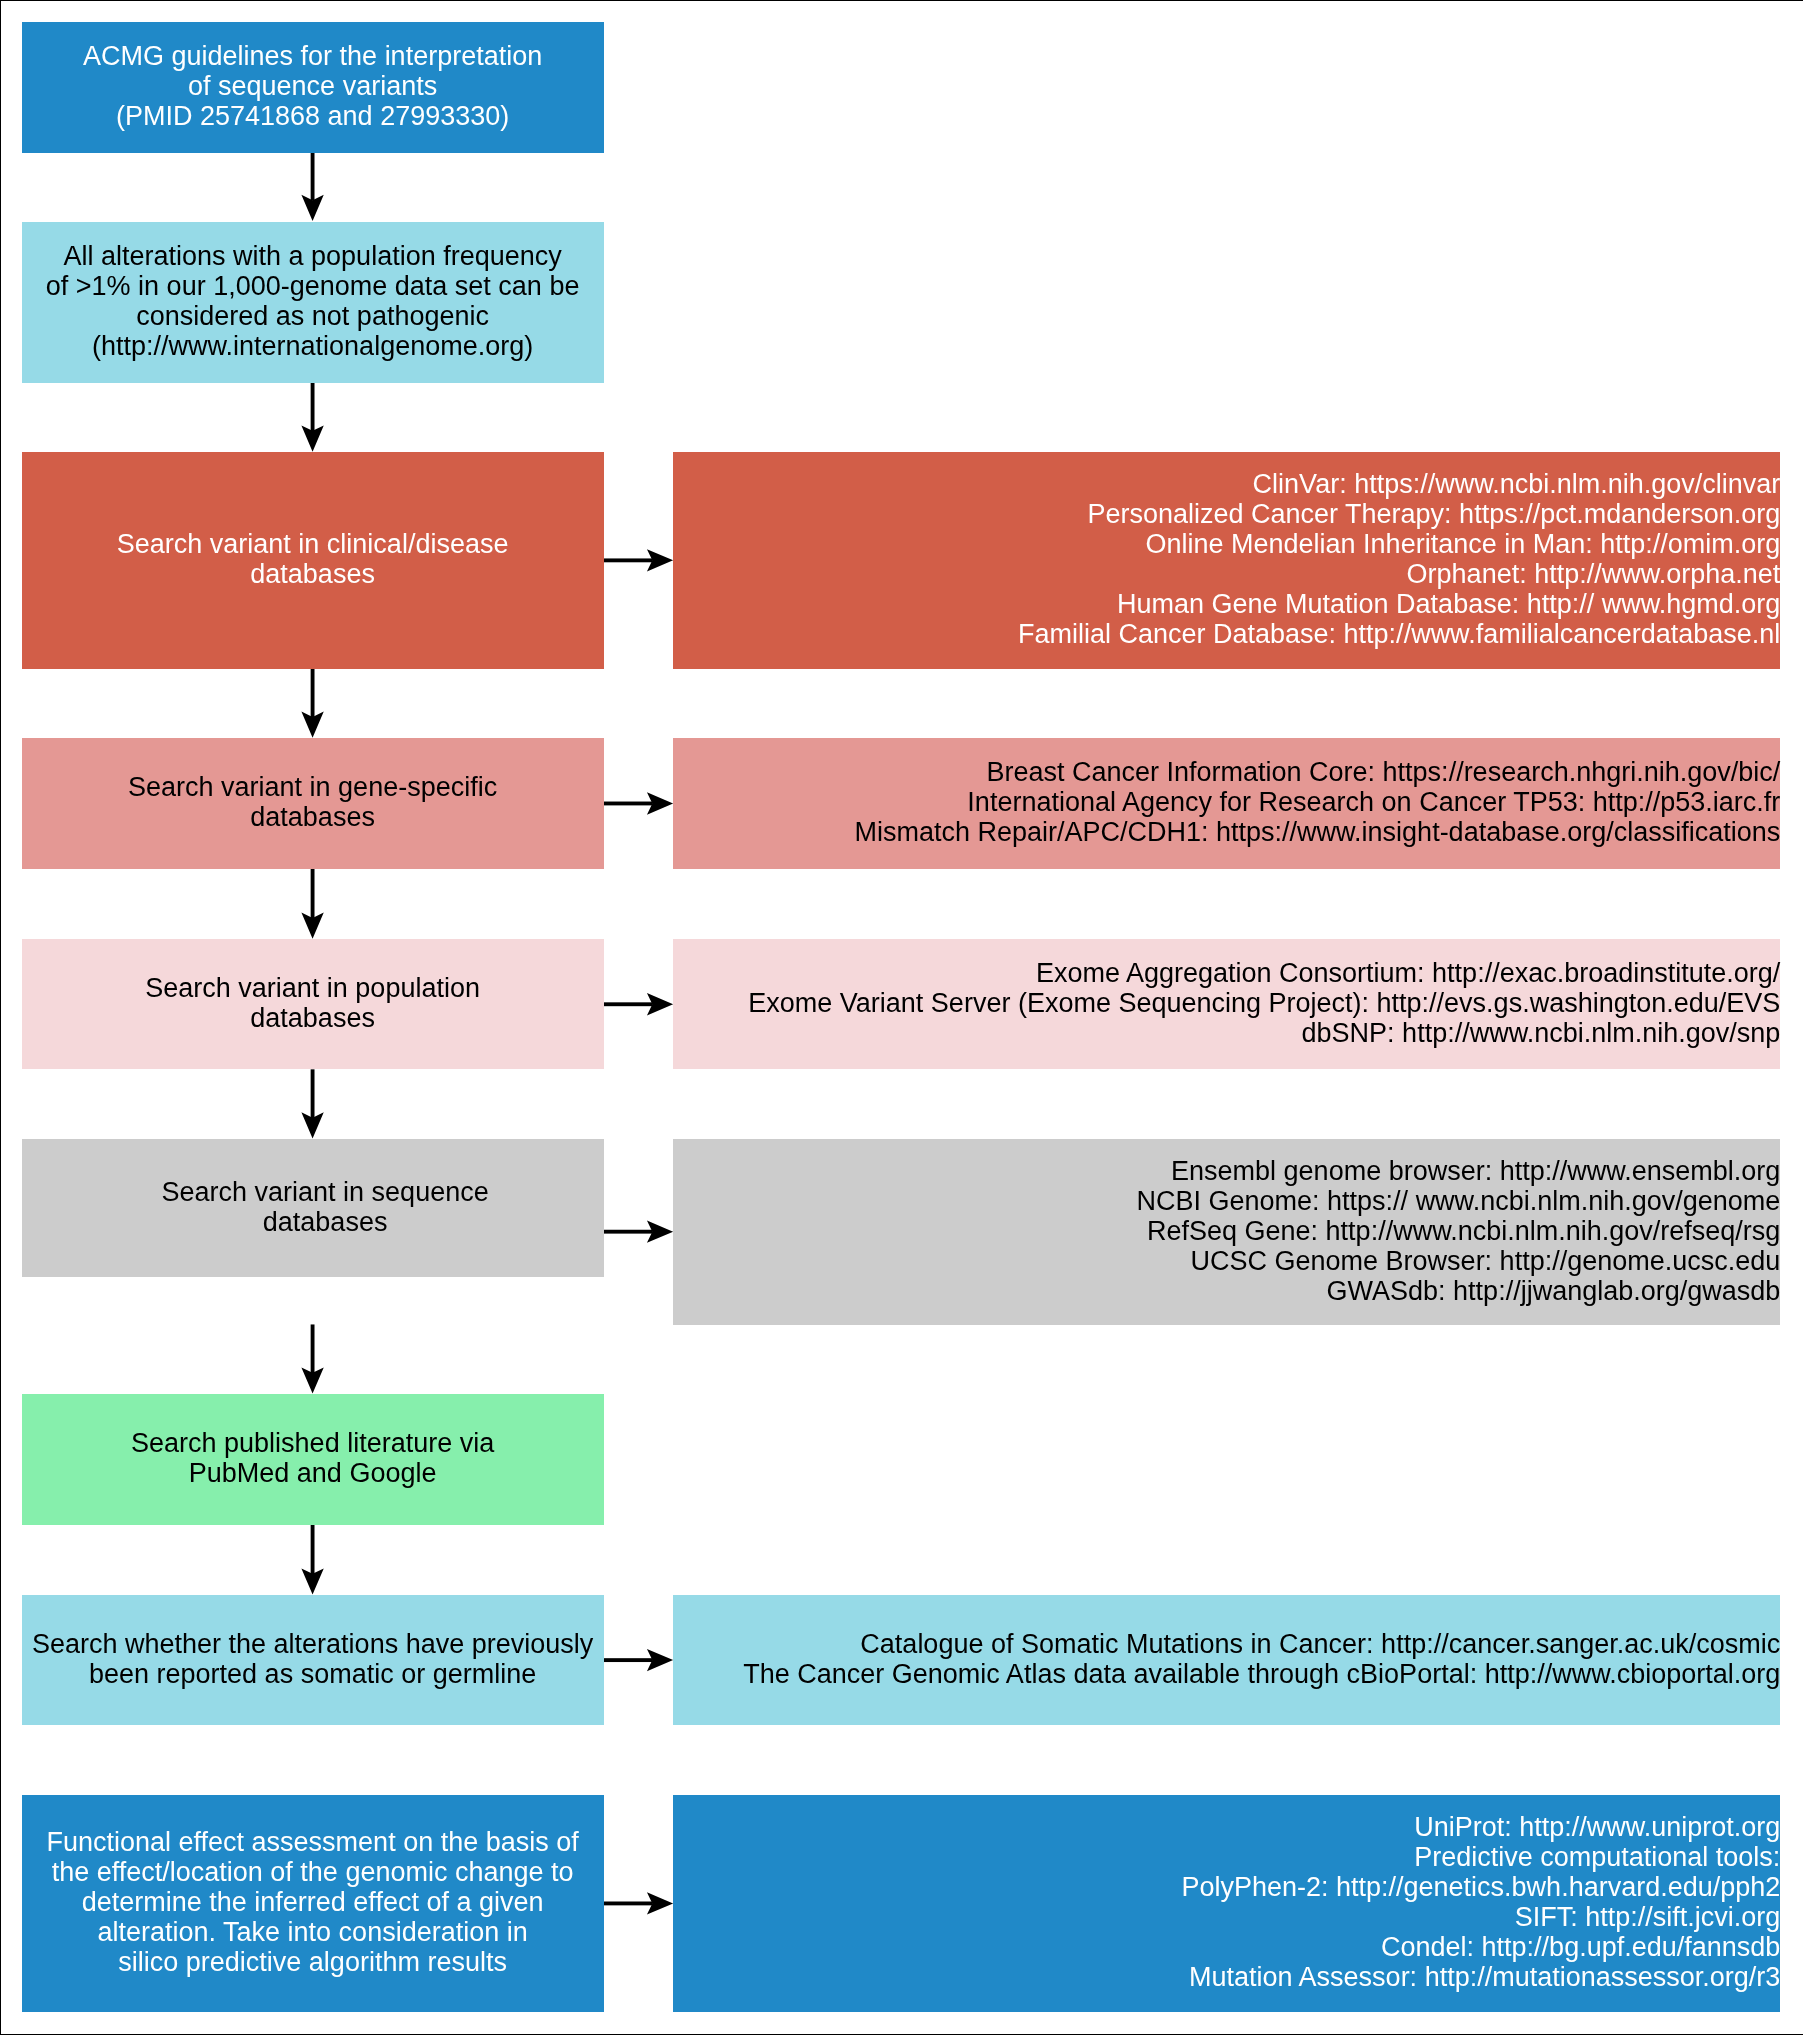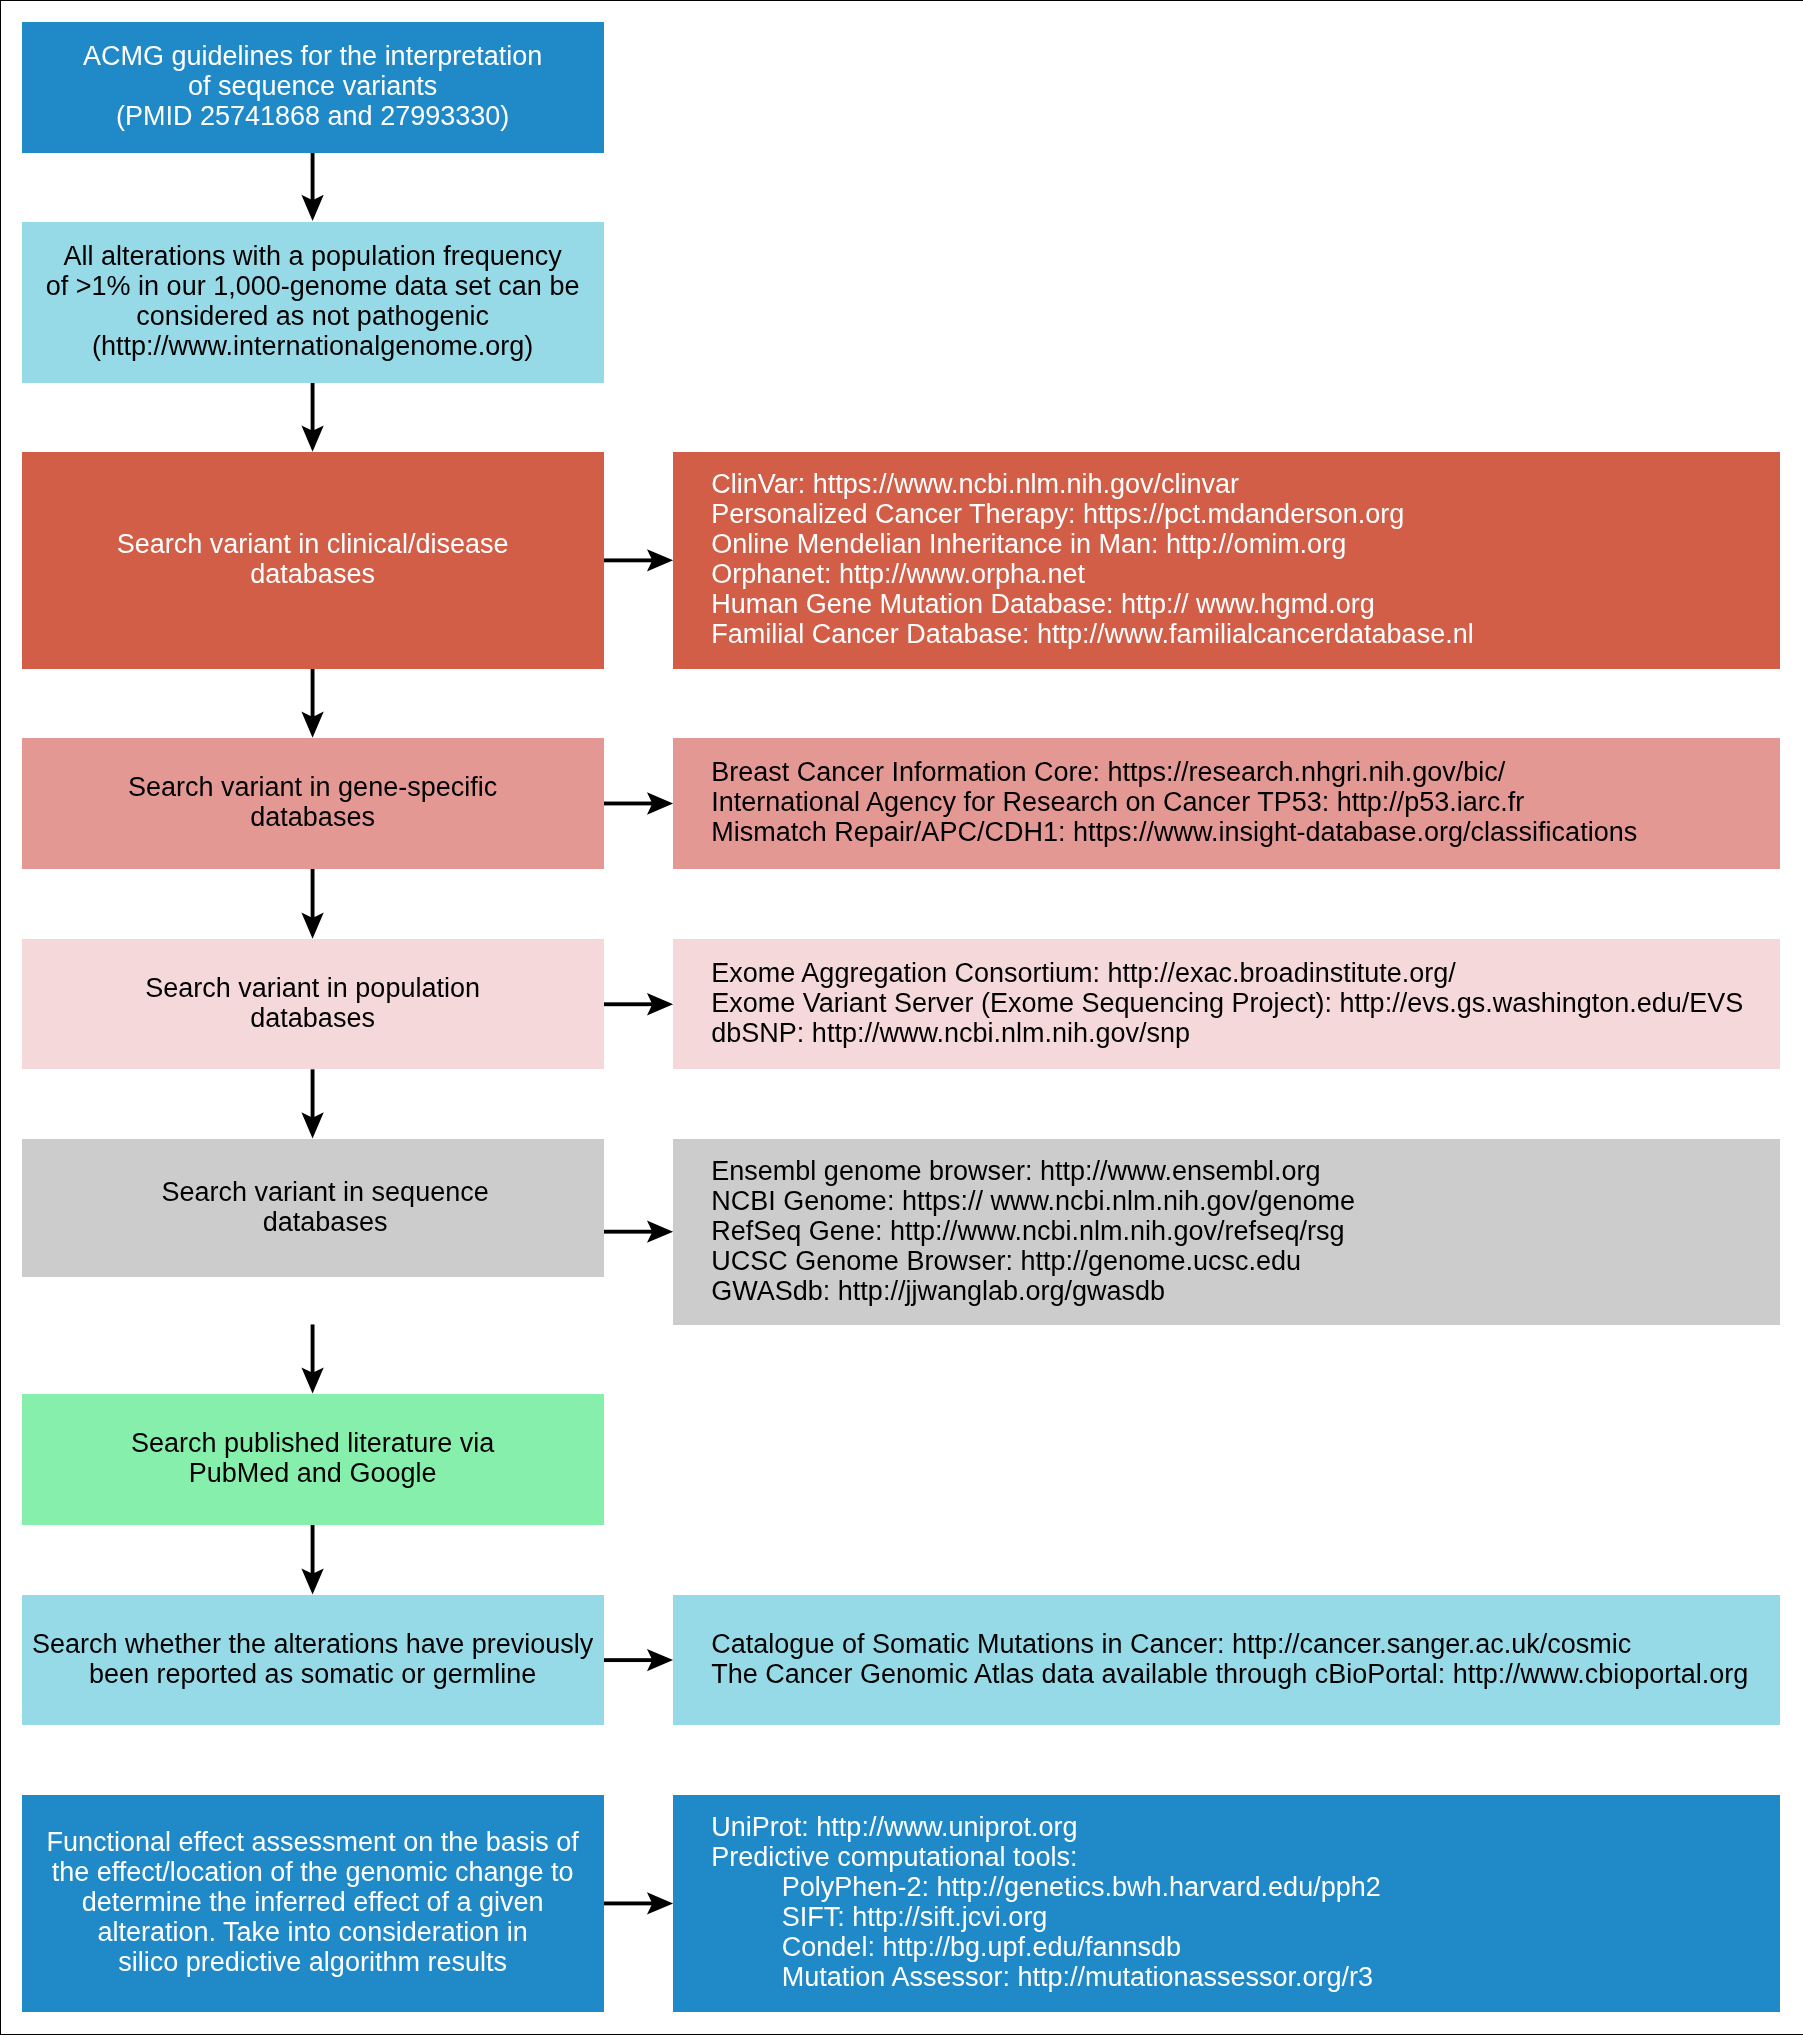--- a/index.html
+++ b/index.html
@@ -8,21 +8,21 @@
   #page{position:relative;width:1804px;height:2035px;box-sizing:border-box;
         border:1.7px solid #000000;background:#ffffff;overflow:hidden;}
   .stage{position:absolute;left:-1.7px;top:-1.7px;width:1804px;height:2035px;border-radius:20px;}
   .box,.rbox{position:absolute;box-sizing:border-box;display:flex;align-items:center;}
   .box{justify-content:center;}
   .box p,.rbox p{margin:0;width:100%;
          font-family:"Liberation Sans",sans-serif;font-weight:400;
          font-size:27px;line-height:30px;position:relative;top:-1.6px;
          white-space:pre;}
   .box p{text-align:center;}
-  .rbox p{text-align:left;padding-left:38px;}
+  .rbox p{text-align:right;padding-left:28px;}
   svg.connectors{position:absolute;left:0;top:0;width:1804px;height:2035px;}
 </style>
 </head>
 <body>
 
 <div id="page">
  <div class="stage">
   <svg class="connectors" viewBox="0 0 4199 4738" xmlns="http://www.w3.org/2000/svg">
    <g>
           <rect x="725.00" y="356.00" width="9.00" height="113.50" fill="#000000"></rect>

